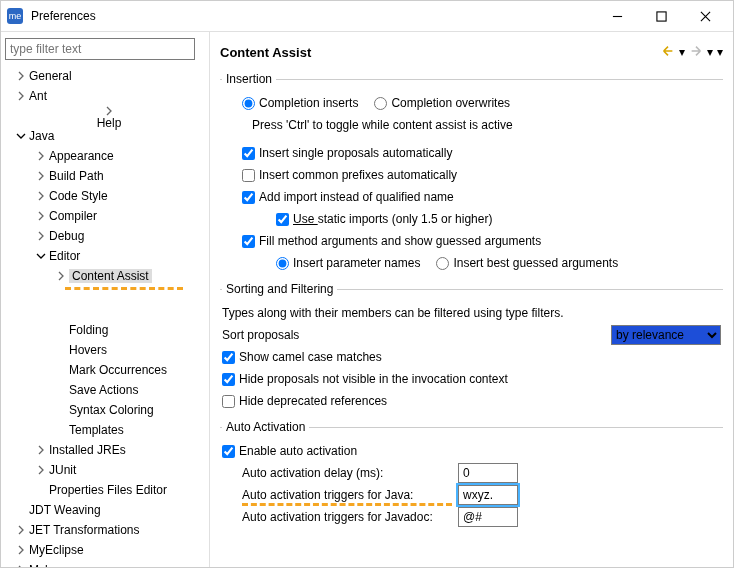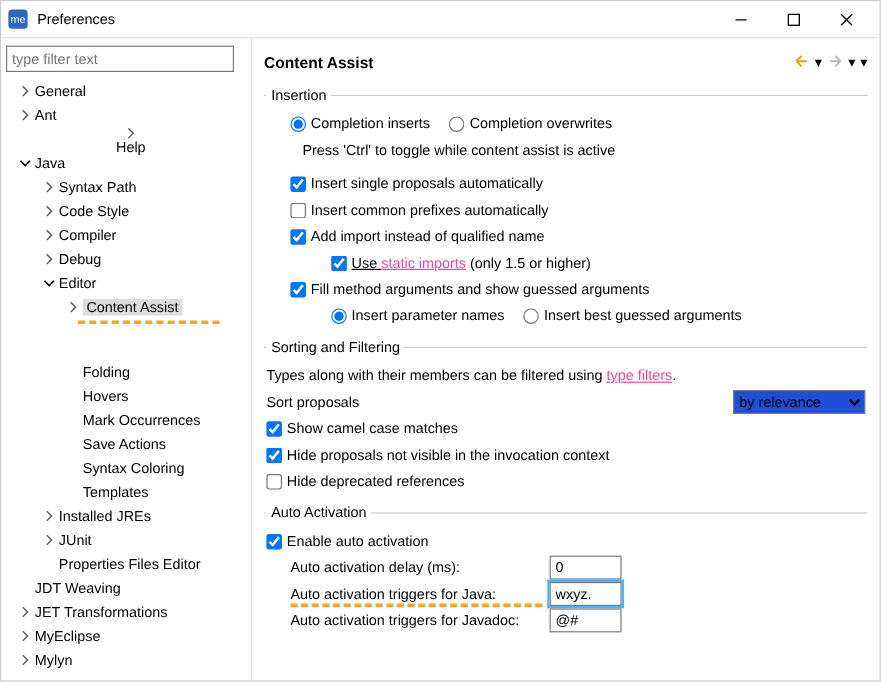--- a/index.html
+++ b/index.html
@@ -27,21 +27,21 @@
   .navi svg{width:14px;height:14px}
   fieldset{border:1px solid #ccc;border-left:none;border-right:none;border-bottom:none;margin:6px 0 2px;padding:6px 2px 2px}
   legend{color:#000;padding:0 4px}
   .row{display:flex;align-items:center;height:22px;gap:6px}
   .row.indent1{padding-left:30px}
   .row.indent2{padding-left:54px}
   .row.indent3{padding-left:20px}
   .rlabel{min-width:210px}
   .tin{width:50px;height:18px;border:1px solid #7a7a7a;padding:0 4px;font-family:inherit;font-size:12px}
   .tin.hl{outline:2px solid #49b3ff}
-  .link{color:#ec4899;text-decoration:underline}
+  .link{color:#000000;}
   select{height:20px;font-family:inherit;font-size:12px;border:1px solid #7a7a7a;background:#1d4ed8}
   .srow{display:flex;align-items:center}
   .srow .slab{flex:1}
   .hl-underline{position:relative}
   .hl-underline::after{content:"";position:absolute;left:0;right:0;bottom:-4px;border-bottom:3px dashed #f5a623}
   input[type=checkbox],input[type=radio]{margin:0 4px 0 0;vertical-align:middle}
 </style>
 </head>
 <body>
 
@@ -100,21 +100,29 @@
             </svg>
           </span>
           <span class="label">Java</span>
         </div>
         <div class="tree-item" style="padding-left: 28px;">
           <span class="chev">
             <svg viewBox="0 0 10 10">
               <path d="M3 1l4 4-4 4" fill="none" stroke="#666" stroke-width="1.3"></path>
             </svg>
           </span>
-          <span class="label">Syntax Path</span>
+          <span class="label">Appearance</span>
+        </div>
+        <div class="tree-item" style="padding-left: 28px;">
+          <span class="chev">
+            <svg viewBox="0 0 10 10">
+              <path d="M3 1l4 4-4 4" fill="none" stroke="#666" stroke-width="1.3"></path>
+            </svg>
+          </span>
+          <span class="label">Build Path</span>
         </div>
         <div class="tree-item" style="padding-left: 28px;">
           <span class="chev">
             <svg viewBox="0 0 10 10">
               <path d="M3 1l4 4-4 4" fill="none" stroke="#666" stroke-width="1.3"></path>
             </svg>
           </span>
           <span class="label">Code Style</span>
         </div>
         <div class="tree-item" style="padding-left: 28px;">

